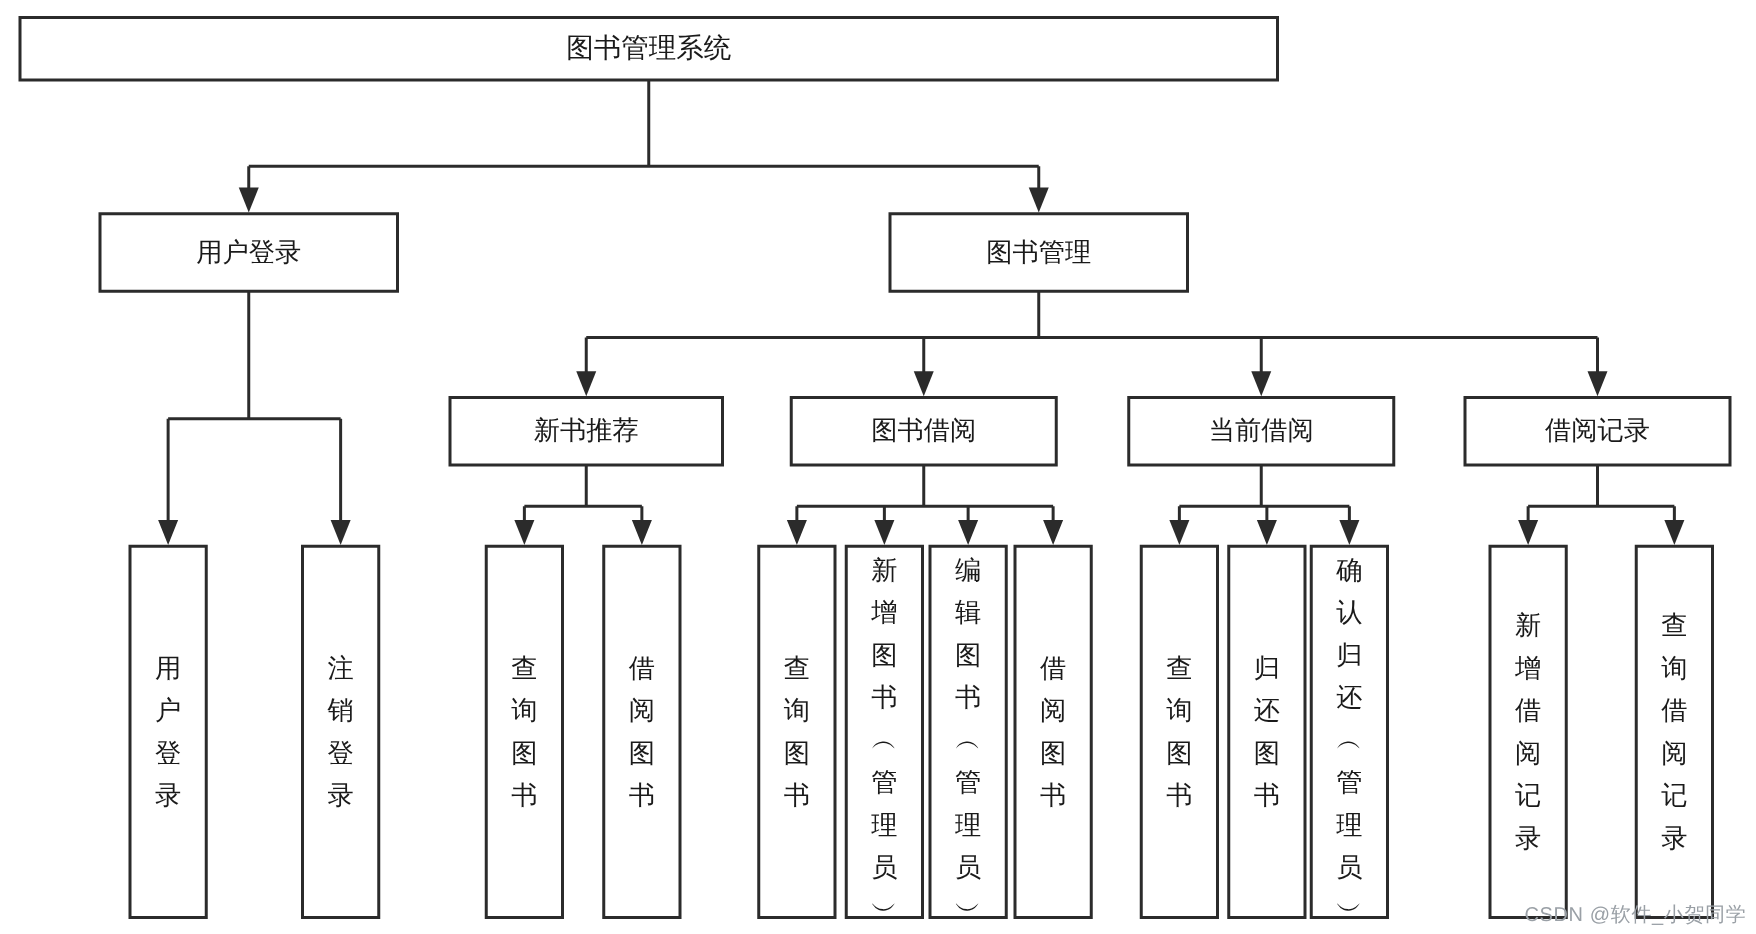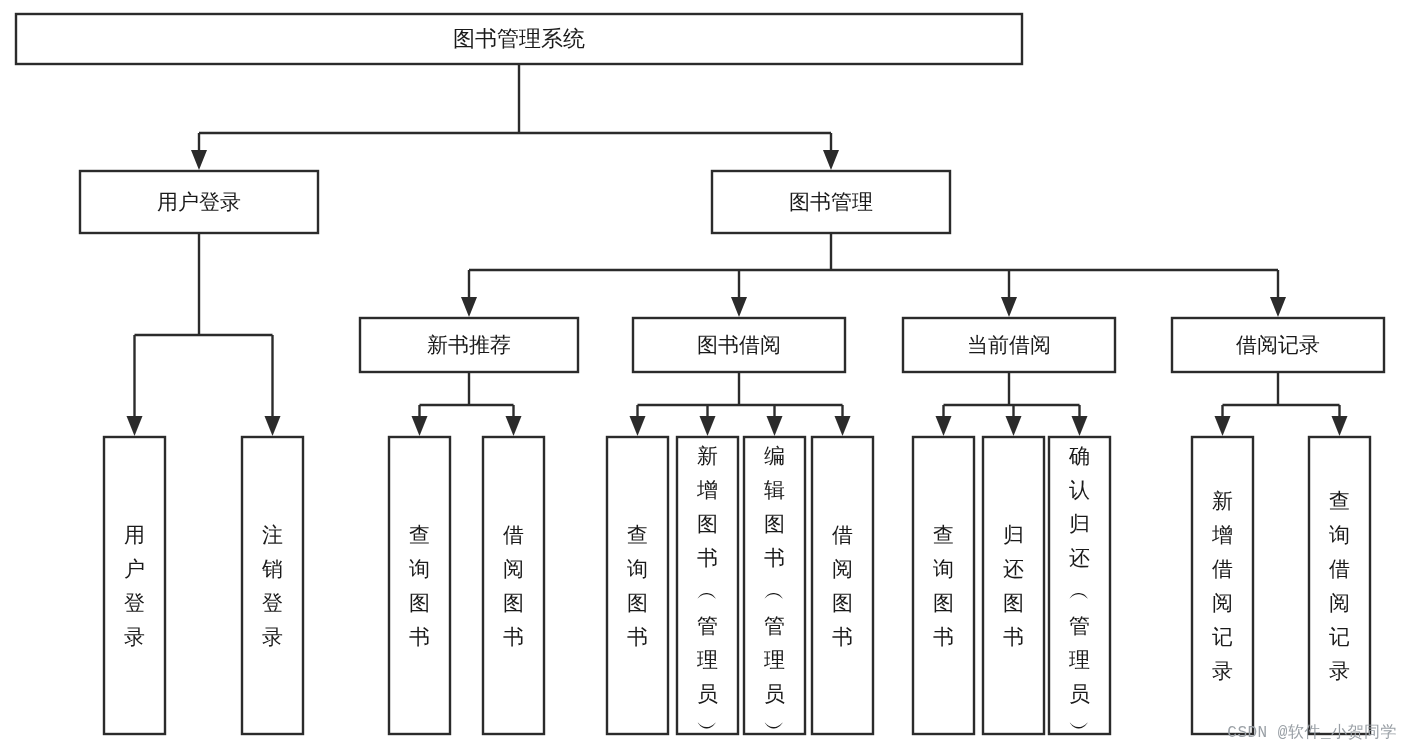--- a/index.html
+++ b/index.html
@@ -16,21 +16,21 @@
     fill:#1a1a1a;font-family:"Liberation Sans","DejaVu Sans",sans-serif;
     font-size:21px;text-anchor:middle;dominant-baseline:middle;
   }
   .node-label-vert{
     fill:#1a1a1a;font-family:"Liberation Sans","DejaVu Sans",sans-serif;
     font-size:21px;text-anchor:middle;
   }
   .title-label{font-size:22px;}
   .watermark{
     position:absolute;right:8px;bottom:4px;
-    font-family:Liberation Mono, monospace;
+    font-family:Liberation Sans, sans-serif;
     font-size:16px;color:#9aa0a6;letter-spacing:0.5px;
     white-space:nowrap;user-select:none;
   }
 </style>
 </head>
 <body>
 
 <div id="stage">
   <svg class="diagram" viewBox="0 0 1405 747">
     <g id="edge-layer">

